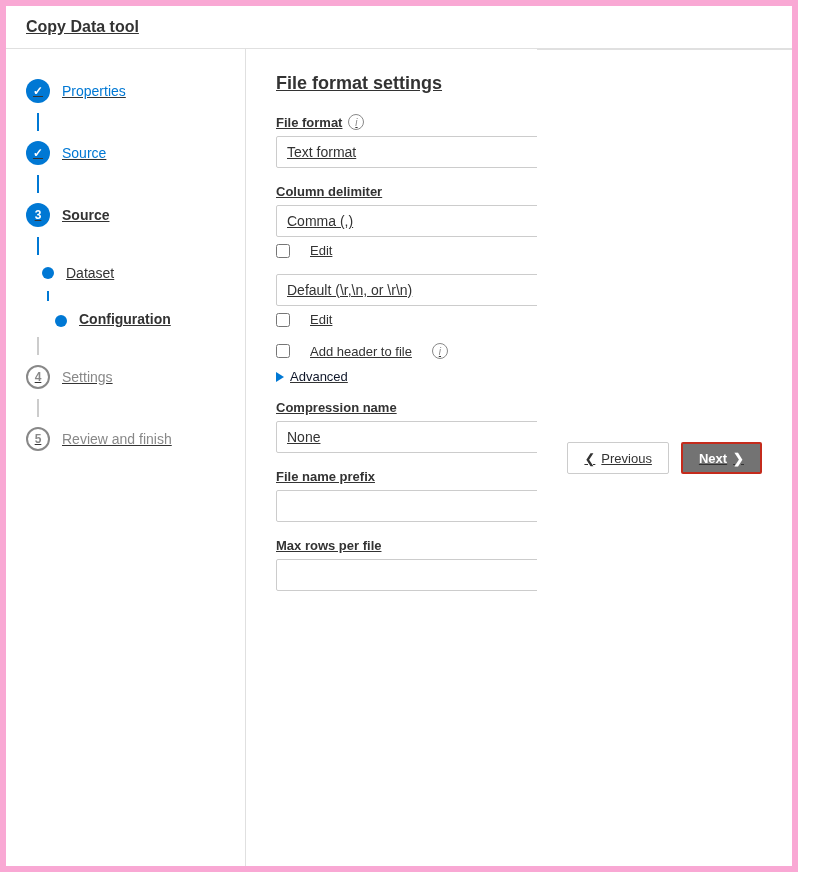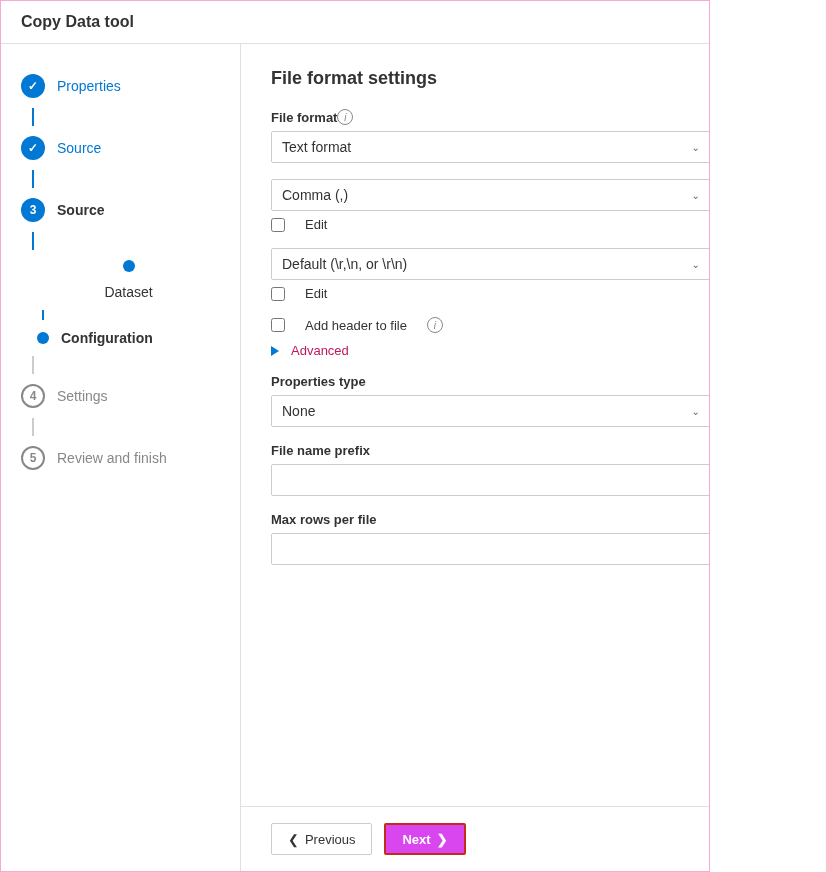--- a/index.html
+++ b/index.html
@@ -7,25 +7,26 @@
       font-family: 'Segoe UI', Arial, sans-serif;
       font-size: 14px;
       background: #fff;
       color: #333;
       width: 826px;
       height: 872px;
       overflow: hidden;
     }
 
     .app-container {
-      width: 710px;
+      width: 798px;
       height: 872px;
-      border: 1px solid #f9a8d4;
+      border: 6px solid #f9a8d4;
       display: flex;
       flex-direction: column;
+      text-decoration: underline;
     }
 
     .title-bar {
       padding: 12px 20px;
       border-bottom: 1px solid #e0e0e0;
       background: #fff;
     }
 
     .title-bar h1 {
       font-size: 16px;
@@ -112,21 +113,21 @@
     }
 
     .step-connector.pending {
       background: #ccc;
     }
 
     
     .main-panel {
       flex: 1;
       display: flex;
-      flex-direction: column;
+      flex-direction: row;
       overflow: hidden;
     }
 
     .content-area {
       flex: 1;
       padding: 24px 30px;
       overflow-y: auto;
     }
 
     .section-title {
@@ -140,20 +141,21 @@
       margin-bottom: 16px;
     }
 
     .field-label {
       font-size: 13px;
       font-weight: 600;
       color: #333;
       margin-bottom: 6px;
       display: flex;
       align-items: center;
+      gap: 6px;
     }
 
     .info-icon {
       width: 16px;
       height: 16px;
       border-radius: 50%;
       border: 1px solid #888;
       display: inline-flex;
       align-items: center;
       justify-content: center;
@@ -198,24 +200,24 @@
 
     .checkbox-label {
       font-size: 13px;
       color: #333;
       cursor: pointer;
     }
 
     .advanced-row {
       display: flex;
       align-items: center;
-      gap: 12px;
+      gap: 6px;
       margin: 10px 0 16px 0;
       cursor: pointer;
-      color: #be185d;
+      color: #0f172a;
       font-size: 13px;
     }
 
     .triangle-right {
       width: 0;
       height: 0;
       border-top: 5px solid transparent;
       border-bottom: 5px solid transparent;
       border-left: 8px solid #0078d4;
     }
@@ -250,21 +252,21 @@
       border-radius: 2px;
       display: flex;
       align-items: center;
       gap: 6px;
     }
 
     .btn-next {
       height: 32px;
       padding: 0 16px;
       border: 2px solid #c42b1c;
-      background: #d946ef;
+      background: #737373;
       color: #fff;
       font-size: 13px;
       cursor: pointer;
       border-radius: 2px;
       display: flex;
       align-items: center;
       gap: 6px;
       font-weight: 600;
     }
   </style>
@@ -301,28 +303,28 @@
 
       <div class="step-item">
         <div class="step-circle active">
           <span>3</span>
         </div>
         <span class="step-label active">Source</span>
       </div>
 
       <div class="step-connector"></div>
 
-      <div class="step-item" style="padding-left: 36px; flex-direction: column;">
+      <div class="step-item" style="padding-left: 36px;">
         <div class="step-circle active" style="width:12px;height:12px;background:#0078d4;border-radius:50%;flex-shrink:0;"></div>
         <span class="step-label" style="color:#333;">Dataset</span>
       </div>
 
       <div class="step-connector" style="margin-left:41px;height:10px;"></div>
 
-      <div class="step-item" style="padding-left: 36px;">
+      <div class="step-item" style="padding-left: 49px; align-items: flex-end;">
         <div class="step-circle active" style="width:12px;height:12px;background:#0078d4;border-radius:50%;flex-shrink:0;"></div>
         <span class="step-label active">Configuration</span>
       </div>
 
       <div class="step-connector pending"></div>
 
       <div class="step-item">
         <div class="step-circle pending">
           <span>4</span>
         </div>
@@ -350,20 +352,23 @@
             <span>File format</span>
             <span class="info-icon" title="Information">i</span>
           </div>
           <div class="select-dropdown">
             <span>Text format</span>
             <span class="chevron-down">⌄</span>
           </div>
         </div>
 
         <div class="field-group">
+          <div class="field-label">
+            <span>Column delimiter</span>
+          </div>
           <div class="select-dropdown">
             <span>Comma (,)</span>
             <span class="chevron-down">⌄</span>
           </div>
           <div class="checkbox-row">
             <input type="checkbox" class="checkbox-input" style="">
             <label class="checkbox-label">Edit</label>
           </div>
         </div>
 
@@ -384,21 +389,21 @@
           <span class="info-icon" title="Information">i</span>
         </div>
 
         <div class="advanced-row">
           <div class="triangle-right"></div>
           <span>Advanced</span>
         </div>
 
         <div class="field-group">
           <div class="field-label">
-            <span>Properties type</span>
+            <span>Compression name</span>
           </div>
           <div class="select-dropdown">
             <span>None</span>
             <span class="chevron-down">⌄</span>
           </div>
         </div>
 
         <div class="field-group">
           <div class="field-label">
             <span>File name prefix</span>

